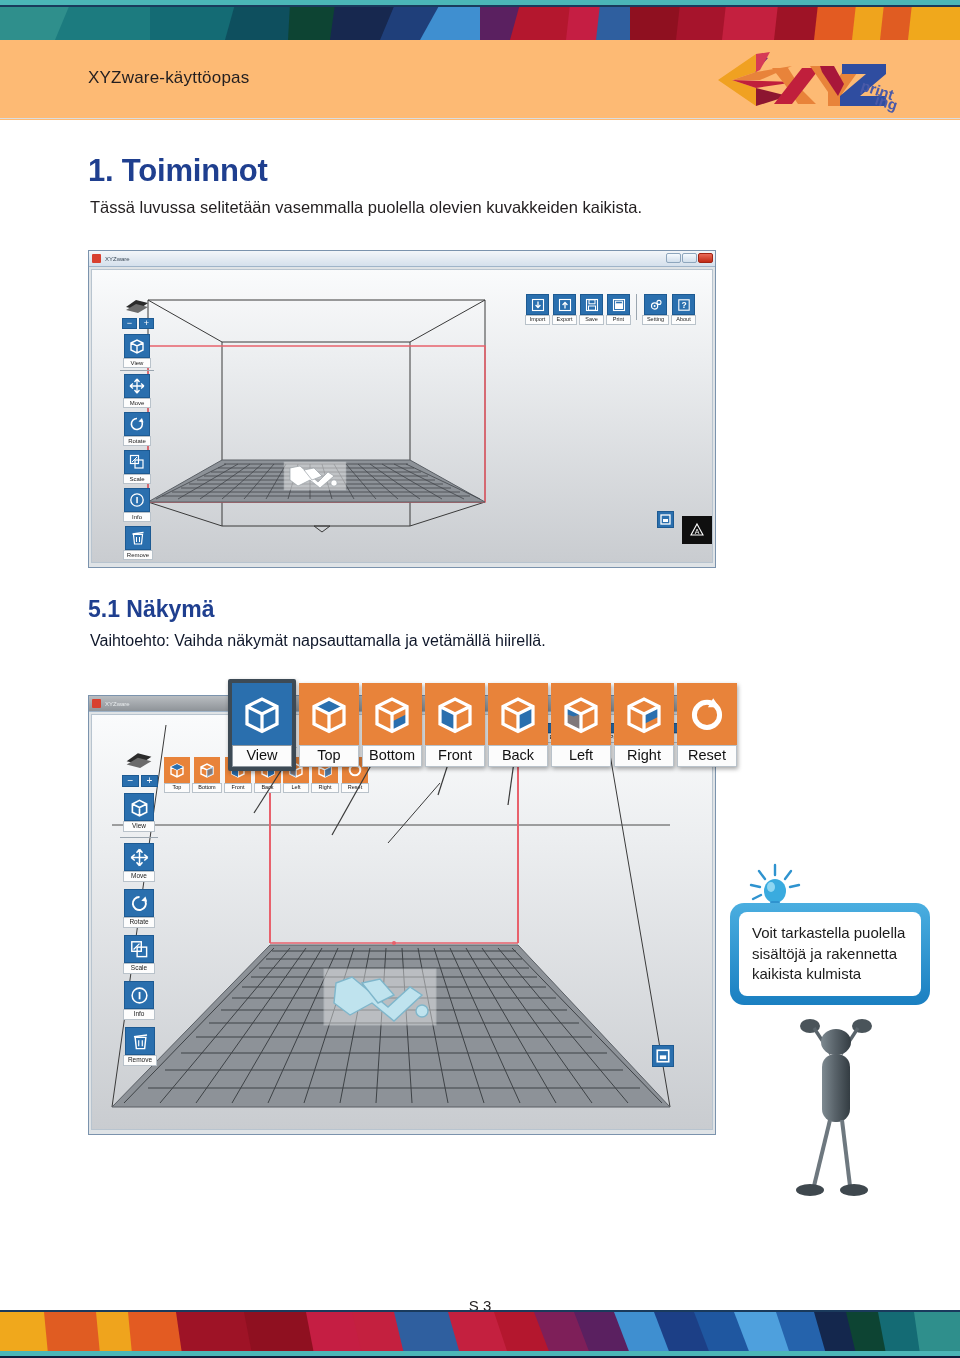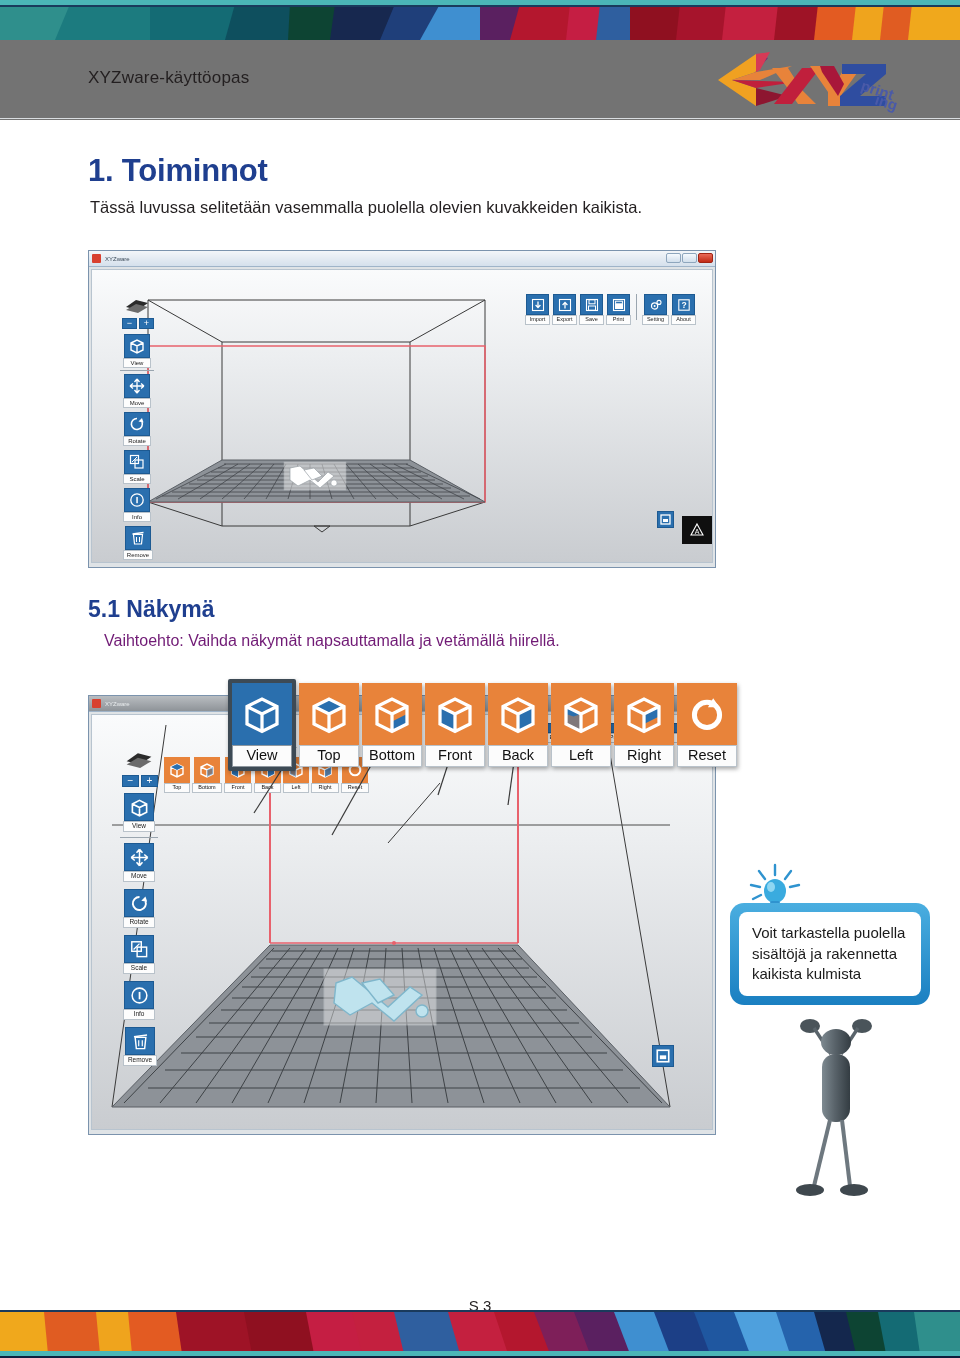--- a/index.html
+++ b/index.html
@@ -17,21 +17,21 @@
   }
   .banner.top { top:0; height:40px; }
   .banner.bottom { bottom:0; height:48px; }
   .banner svg { display:block; width:960px; height:100%; }
 
   .teal-rule { position:absolute; left:0; width:960px; background:#4bb6b7; }
 
   
   .page-head {
     position:absolute; left:0; top:40px; width:960px; height:80px;
-    background:#737373;
+    background:#fdba74;
   }
   .head-title {
     position:absolute; left:88px; top:28px;
     font-size:17px; color:#231f20; letter-spacing:.2px;
     white-space:nowrap;
   }
   .logo { position:absolute; right:60px; top:8px; width:190px; height:66px; }
   .logo svg { display:block; }
 
   
@@ -46,22 +46,22 @@
     position:absolute; left:90px; top:78px;
     font-size:16.5px; color:#231f20; white-space:nowrap;
   }
 
   h2.sub {
     position:absolute; left:88px; top:476px;
     font-size:23px; font-weight:bold; color:#1f3f8f;
     white-space:nowrap;
   }
   p.sub-sub {
-    position:absolute; left:104px; top:512px;
-    font-size:16px; color:#701a75; white-space:nowrap;
+    position:absolute; left:90px; top:512px;
+    font-size:16px; color:#0f172a; white-space:nowrap;
   }
 
   
   .appwin { position:absolute; border:1px solid #7b93ad; background:#dfe3e6; }
   .titlebar {
     height:16px; background:linear-gradient(#f3f6f9,#d5e0ec);
     border-bottom:1px solid #9fb4c9; position:relative;
     display:flex; align-items:center; padding:0 3px;
   }
   .tb-ico { width:9px; height:9px; background:#d8402f; border-radius:1px; margin-right:4px;}

